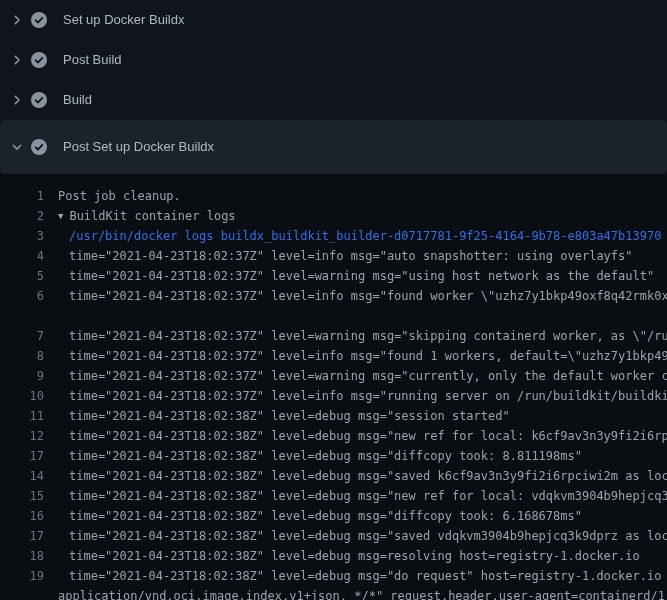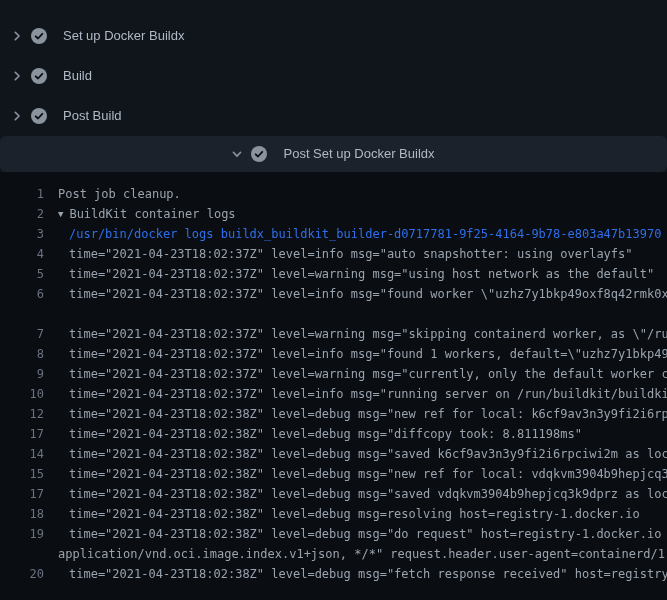--- a/index.html
+++ b/index.html
@@ -2,27 +2,27 @@
 <html style="--page-bg: #10141b; --header-bg: #1c222b; --log-bg: #0a0d12; --accent-command: #2f6feb; --log-text: #9aa4af; --line-number: #6a7380; --step-title: #b1bac4;"><head>
 <meta charset="utf-8">
 <style>
   html,body{margin:0;padding:0}
   body{
     width:667px;height:600px;overflow:hidden;
     background:var(--page-bg,#10141b);
     font-family:"Liberation Sans",sans-serif;
   }
   
-  .steps{padding-top:16px}
+  .steps{padding-top:0}
   .step-row{
     display:flex;align-items:center;height:40px;padding:0 12px 0 11px;
     cursor:pointer;box-sizing:border-box;
   }
   .step-row.expanded{
-    height:36px;background:var(--header-bg,#1c222b);border-radius:6px;justify-content:center;
+    height:54px;background:var(--header-bg,#1c222b);border-radius:6px;
   }
   .chev{width:12px;height:12px;margin-right:8px;flex:0 0 auto;display:flex;align-items:center;justify-content:center}
   .check{width:16px;height:16px;margin-right:16px;flex:0 0 auto;display:flex}
   .step-title{
     color:var(--step-title,#b1bac4);font-size:13px;line-height:16px;
   }
   
   .log{
     height:444px;background:var(--log-bg,#0a0d12);
     padding-top:12px;overflow:hidden;box-sizing:border-box;
@@ -65,35 +65,35 @@
         <svg width="12" height="12" viewBox="0 0 12 12">
           <path d="M4.3 2.4 L8.1 6 L4.3 9.6" fill="none" stroke="#8b949e" stroke-width="1.6" stroke-linecap="round" stroke-linejoin="round"></path>
         </svg>
       </span>
       <span class="check">
         <svg width="16" height="16" viewBox="0 0 16 16">
           <circle cx="8" cy="8" r="8" fill="#8b949e"></circle>
           <path d="M4.7 8.3 L7 10.5 L11.3 5.8" fill="none" stroke="#0b0e14" stroke-width="1.8" stroke-linecap="round" stroke-linejoin="round"></path>
         </svg>
       </span>
-      <span class="step-title">Build</span>
+      <span class="step-title">Post Build</span>
     </div>
     <div class="step-row">
       <span class="chev">
         <svg width="12" height="12" viewBox="0 0 12 12">
           <path d="M4.3 2.4 L8.1 6 L4.3 9.6" fill="none" stroke="#8b949e" stroke-width="1.6" stroke-linecap="round" stroke-linejoin="round"></path>
         </svg>
       </span>
       <span class="check">
         <svg width="16" height="16" viewBox="0 0 16 16">
           <circle cx="8" cy="8" r="8" fill="#8b949e"></circle>
           <path d="M4.7 8.3 L7 10.5 L11.3 5.8" fill="none" stroke="#0b0e14" stroke-width="1.8" stroke-linecap="round" stroke-linejoin="round"></path>
         </svg>
       </span>
-      <span class="step-title">Post Build</span>
+      <span class="step-title">Build</span>
     </div>
     <div class="step-row expanded">
       <span class="chev">
         <svg width="12" height="12" viewBox="0 0 12 12">
           <path d="M2.4 4.3 L6 8.1 L9.6 4.3" fill="none" stroke="#8b949e" stroke-width="1.6" stroke-linecap="round" stroke-linejoin="round"></path>
         </svg>
       </span>
       <span class="check">
         <svg width="16" height="16" viewBox="0 0 16 16">
           <circle cx="8" cy="8" r="8" fill="#8b949e"></circle>
@@ -108,22 +108,24 @@
     <div class="log-line"><span class="num">2</span><span class="txt"><span class="tri">▼</span><span>BuildKit container logs</span></span></div>
     <div class="log-line"><span class="num">3</span><span class="txt t-indent t-command">/usr/bin/docker logs buildx_buildkit_builder-d0717781-9f25-4164-9b78-e803a47b13970</span></div>
     <div class="log-line"><span class="num">4</span><span class="txt t-indent">time="2021-04-23T18:02:37Z" level=info msg="auto snapshotter: using overlayfs"</span></div>
     <div class="log-line"><span class="num">5</span><span class="txt t-indent">time="2021-04-23T18:02:37Z" level=warning msg="using host network as the default"</span></div>
     <div class="log-line"><span class="num">6</span><span class="txt t-indent">time="2021-04-23T18:02:37Z" level=info msg="found worker \"uzhz7y1bkp49oxf8q42rmk0xj</span></div>
     <div class="log-line"><span class="num"></span></div>
     <div class="log-line"><span class="num">7</span><span class="txt t-indent">time="2021-04-23T18:02:37Z" level=warning msg="skipping containerd worker, as \"/run</span></div>
     <div class="log-line"><span class="num">8</span><span class="txt t-indent">time="2021-04-23T18:02:37Z" level=info msg="found 1 workers, default=\"uzhz7y1bkp49o</span></div>
     <div class="log-line"><span class="num">9</span><span class="txt t-indent">time="2021-04-23T18:02:37Z" level=warning msg="currently, only the default worker ca</span></div>
     <div class="log-line"><span class="num">10</span><span class="txt t-indent">time="2021-04-23T18:02:37Z" level=info msg="running server on /run/buildkit/buildkit</span></div>
+    <div class="log-line"><span class="num">11</span><span class="txt t-indent">time="2021-04-23T18:02:38Z" level=debug msg="session started"</span></div>
     <div class="log-line"><span class="num">12</span><span class="txt t-indent">time="2021-04-23T18:02:38Z" level=debug msg="new ref for local: k6cf9av3n3y9fi2i6rpc</span></div>
     <div class="log-line"><span class="num">17</span><span class="txt t-indent">time="2021-04-23T18:02:38Z" level=debug msg="diffcopy took: 8.811198ms"</span></div>
     <div class="log-line"><span class="num">14</span><span class="txt t-indent">time="2021-04-23T18:02:38Z" level=debug msg="saved k6cf9av3n3y9fi2i6rpciwi2m as loca</span></div>
     <div class="log-line"><span class="num">15</span><span class="txt t-indent">time="2021-04-23T18:02:38Z" level=debug msg="new ref for local: vdqkvm3904b9hepjcq3k</span></div>
+    <div class="log-line"><span class="num">16</span><span class="txt t-indent">time="2021-04-23T18:02:38Z" level=debug msg="diffcopy took: 6.168678ms"</span></div>
     <div class="log-line"><span class="num">17</span><span class="txt t-indent">time="2021-04-23T18:02:38Z" level=debug msg="saved vdqkvm3904b9hepjcq3k9dprz as loca</span></div>
     <div class="log-line"><span class="num">18</span><span class="txt t-indent">time="2021-04-23T18:02:38Z" level=debug msg=resolving host=registry-1.docker.io</span></div>
     <div class="log-line"><span class="num">19</span><span class="txt t-indent">time="2021-04-23T18:02:38Z" level=debug msg="do request" host=registry-1.docker.io r</span></div>
     <div class="log-line"><span class="num"></span><span class="txt">application/vnd.oci.image.index.v1+json, */*" request.header.user-agent=containerd/1.4</span></div>
     <div class="log-line"><span class="num">20</span><span class="txt t-indent">time="2021-04-23T18:02:38Z" level=debug msg="fetch response received" host=registry-</span></div>
   </div>
 
 </body></html>

